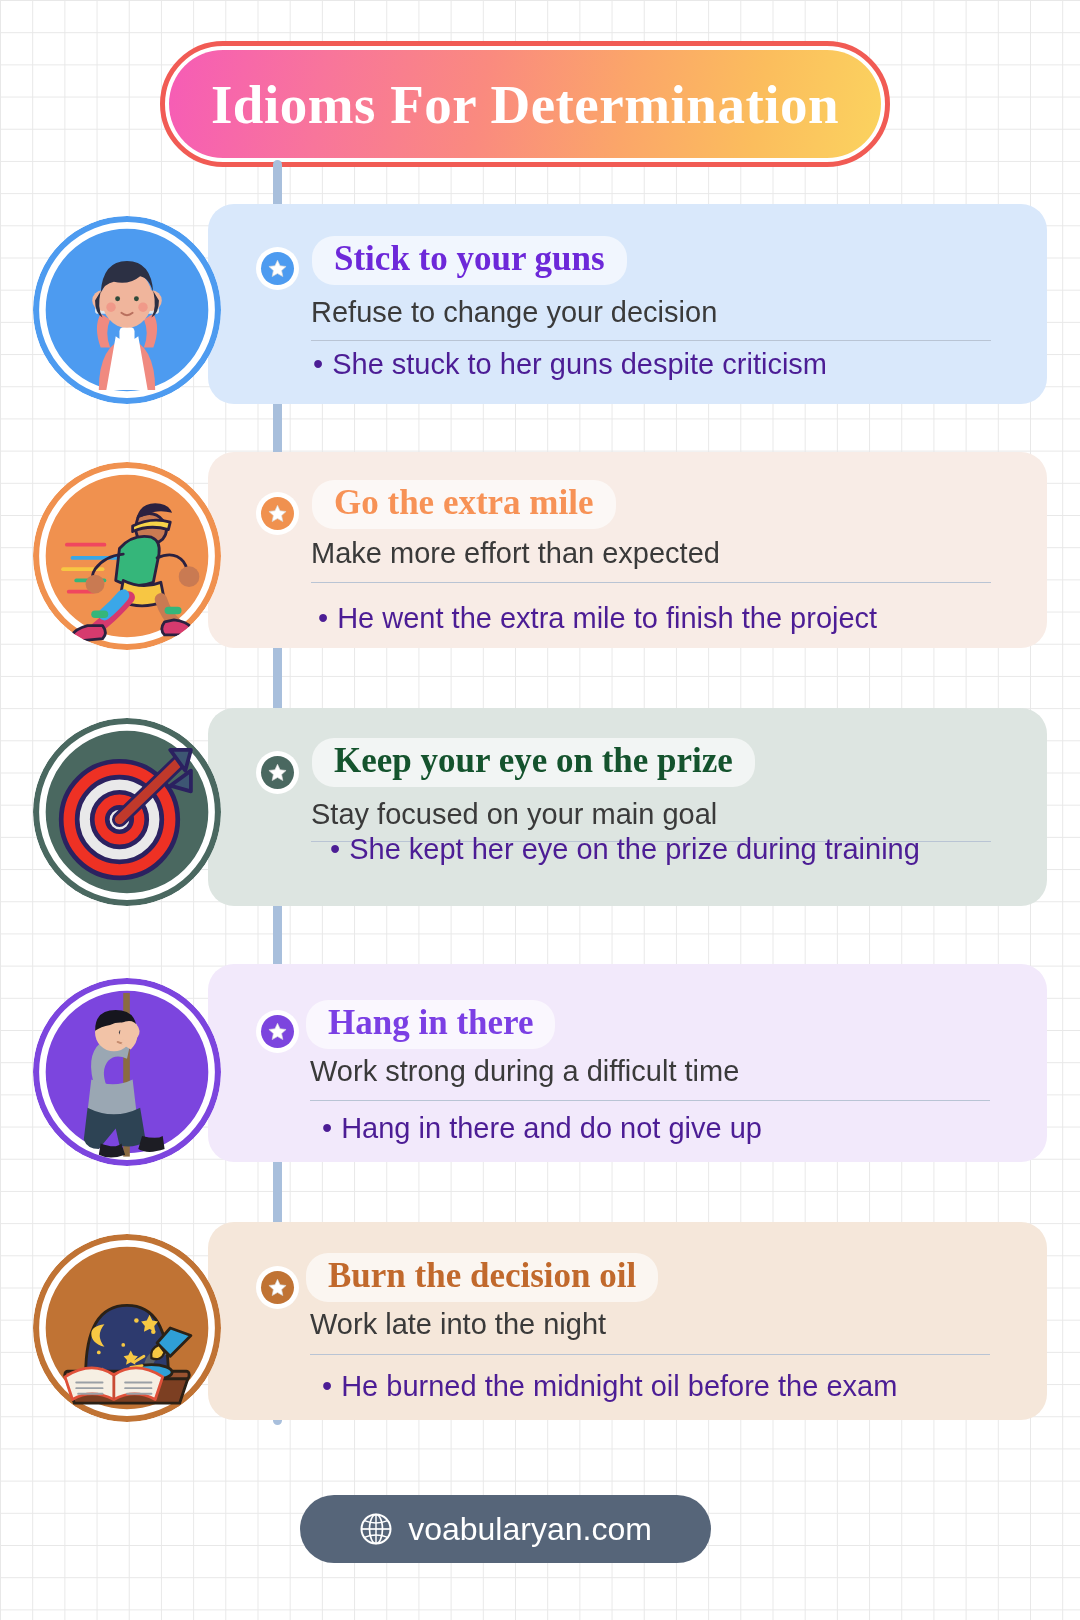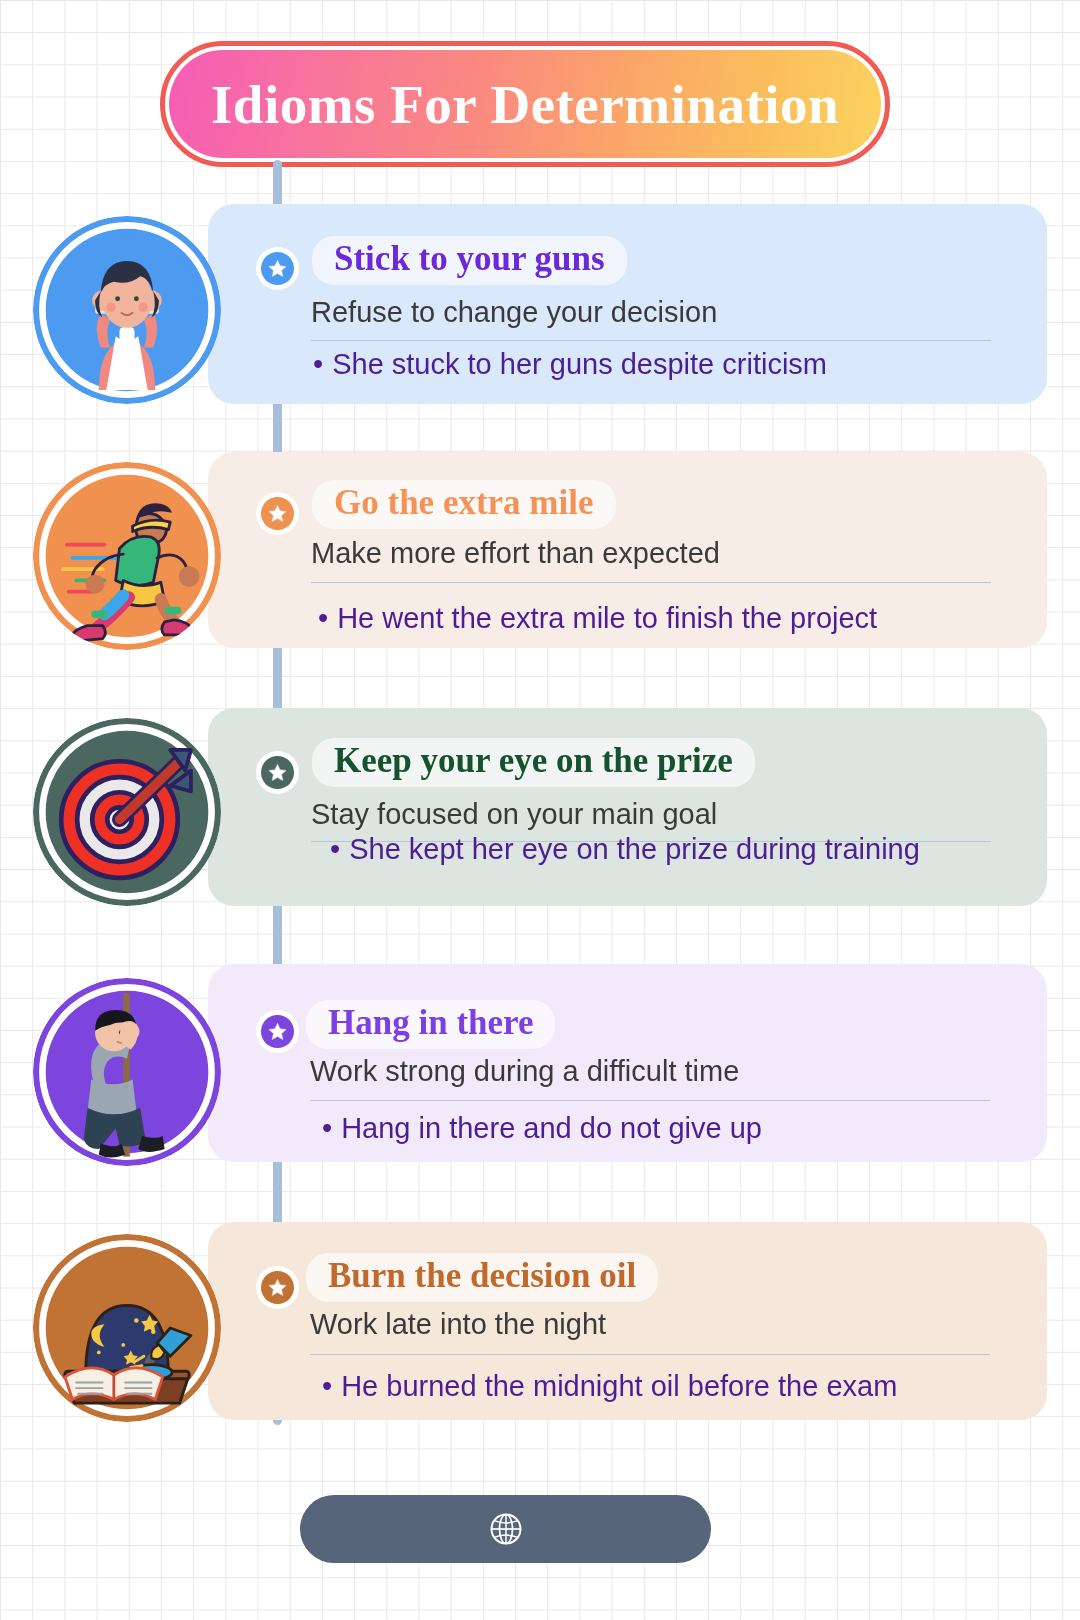--- a/index.html
+++ b/index.html
@@ -292,13 +292,14 @@
 
 <div id="footer">
   <svg class="globe" width="34" height="34" viewBox="0 0 34 34">
     <circle cx="17" cy="17" r="14.5" fill="none" stroke="#fff" stroke-width="2"></circle>
     <ellipse cx="17" cy="17" rx="6.5" ry="14.5" fill="none" stroke="#fff" stroke-width="1.7"></ellipse>
     <line x1="2.5" y1="17" x2="31.5" y2="17" stroke="#fff" stroke-width="1.7"></line>
     <path d="M5.4 8.6 Q17 13.2 28.6 8.6" fill="none" stroke="#fff" stroke-width="1.5"></path>
     <path d="M5.4 25.4 Q17 20.8 28.6 25.4" fill="none" stroke="#fff" stroke-width="1.5"></path>
     <line x1="17" y1="2.5" x2="17" y2="31.5" stroke="#fff" stroke-width="1.5"></line>
   </svg>
+  <span id="footer-label">voabularyan.com</span>
 </div>
 
 </body></html>

